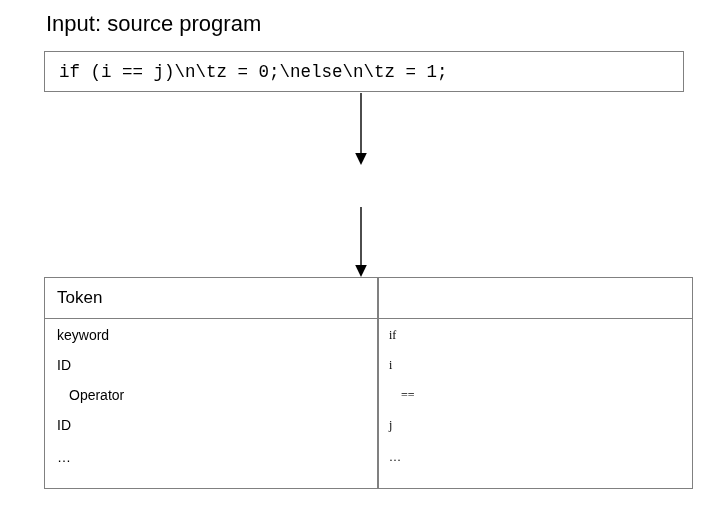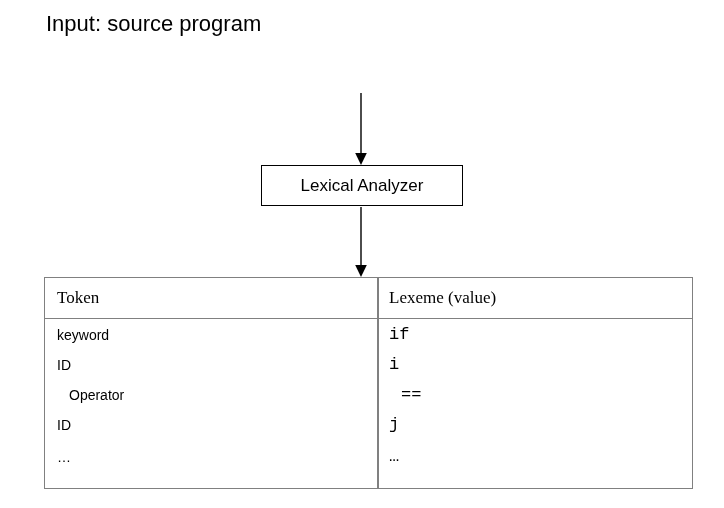--- a/index.html
+++ b/index.html
@@ -112,21 +112,20 @@
     width: 1.5px;
     height: 100%;
     background: #808080;
   }
   .th-cell {
     position: absolute;
     top: 50%;
     transform: translateY(-50%);
     font-size: 17px;
     white-space: nowrap;
-    font-family: Liberation Serif, serif;
   }
   #th-token  { left: 12px; }
   #th-lexeme { left: 344px; }
 
   #token-table-body {
     position: absolute;
     left: 0;
     top: 41px;
     width: 100%;
     height: 169px;
@@ -140,59 +139,58 @@
   #body-col-lexeme { left: 344px; width: 300px; }
 
   .cell {
     position: absolute;
     left: 0;
     font-size: 14px;
     line-height: 20px;
     white-space: pre;
   }
   .cell.mono {
-    font-family: Liberation Mono, monospace;
-    font-size: 17px;
+    font-family: Liberation Serif, serif;
+    font-size: 12px;
   }
   .cell.r0 { top: 6px; }
   .cell.r1 { top: 36px; }
   .cell.r2 { top: 66px; margin-left: 12px; }
   .cell.r3 { top: 96px; }
   .cell.r4 { top: 128px; }
 </style>
 </head>
 <body>
 
 <div class="canvas">
 
   <div class="caption" id="input-caption">Input: source program</div>
 
-
-  <div id="lexical-analyzer-box">
-    <span id="lexical-analyzer-label">Lexical Analyzer</span>
+  <div id="source-code-box">
+    <div id="source-code-text">if (i == j)\n\tz = 0;\nelse\n\tz = 1;</div>
   </div>
+
 
   <svg id="arrow-layer" viewBox="0 0 724 508" width="724" height="508" xmlns="http://www.w3.org/2000/svg">
     <g>
       <line x1="361" y1="93" x2="361" y2="157" stroke="#000000" stroke-width="1.4"></line>
       <polygon points="361,165 355.2,153 366.8,153" fill="#000000"></polygon>
     </g>
     <g>
       <line x1="361" y1="207" x2="361" y2="269" stroke="#000000" stroke-width="1.4"></line>
       <polygon points="361,277 355.2,265 366.8,265" fill="#000000"></polygon>
     </g>
   </svg>
 
 
   <div id="token-table">
 
     <div id="token-table-header">
       <div class="col-divider"></div>
       <div class="th-cell" id="th-token">Token</div>
-      <div class="th-cell" id="th-lexeme">Lexeme (value)</div>
     </div>
 
     <div id="token-table-body">
       <div class="col-divider"></div>
 
       <div class="body-col" id="body-col-token">
         <div class="cell r0">keyword</div>
         <div class="cell r1">ID</div>
         <div class="cell r2">Operator</div>
         <div class="cell r3">ID</div>

